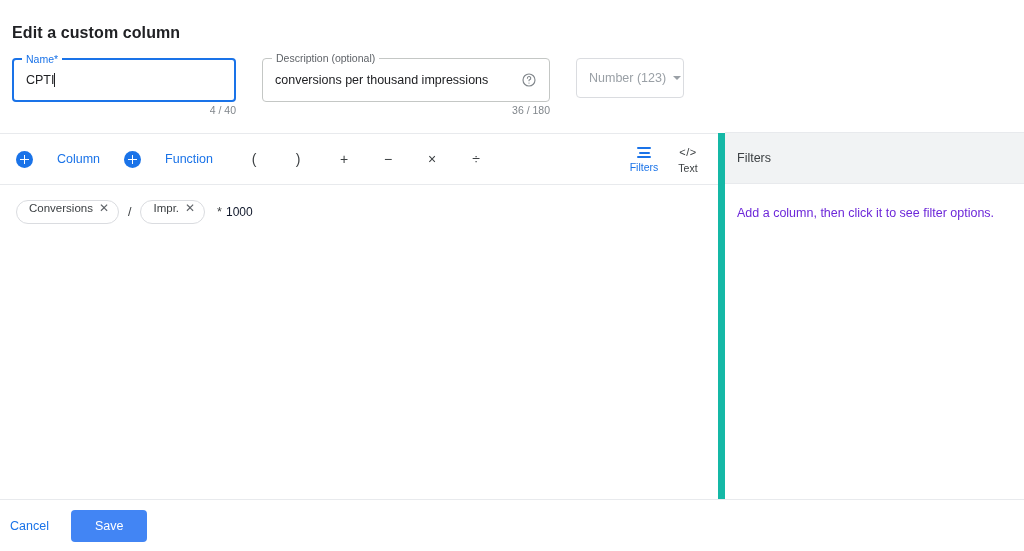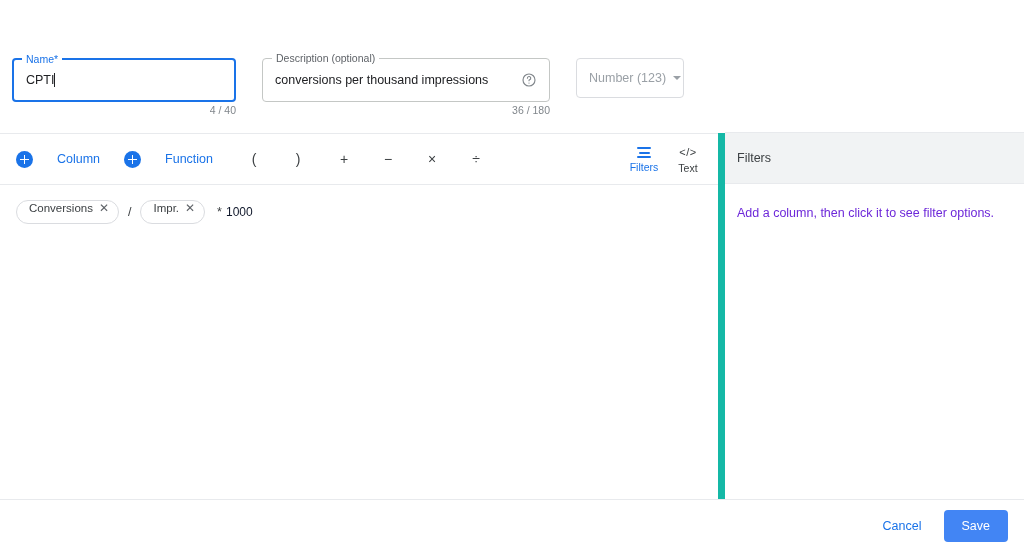--- a/index.html
+++ b/index.html
@@ -167,39 +167,40 @@
     display: flex; align-items: center; padding-left: 12px;
     font-size: 12.5px; color: #3c4043;
     margin-top: -1px;
   }
   .filters-body { padding: 20px 14px 0 12px; font-size: 12.5px; color: #6d28d9; line-height: 1.5; }
 
   
   .footer {
     position: absolute; left: 0; top: 499px; width: 1024px; height: 52px;
     border-top: 1px solid #e8eaed;
-    display: flex; align-items: center; justify-content: flex-end;
+    display: flex; align-items: center; 
     gap: 12px; padding-right: 16px;
   }
   .btn-text {
     font-size: 12.5px; color: #1a73e8; cursor: pointer;
     padding: 8px 10px; border-radius: 4px; background: none; border: none;
     font-family: inherit;
   }
   .btn-filled {
     font-size: 12.5px; color: #fff; background: #4285f4;
     border: none; border-radius: 4px; cursor: pointer;
-    padding: 9px 18px; font-family: inherit;
+    padding: 9px 24px; font-family: inherit;
   }
 </style>
 </head>
 <body>
 
 <div class="dialog">
 
+  <div class="page-title">Edit a custom column</div>
 
   <div class="fields">
 
     <div class="field" id="name-field">
       <div class="outlined focused">
         <span class="legend-label">Name*</span>
         <span class="field-value">
             <span>CPTI</span>
             <span class="caret"></span>
           </span>

